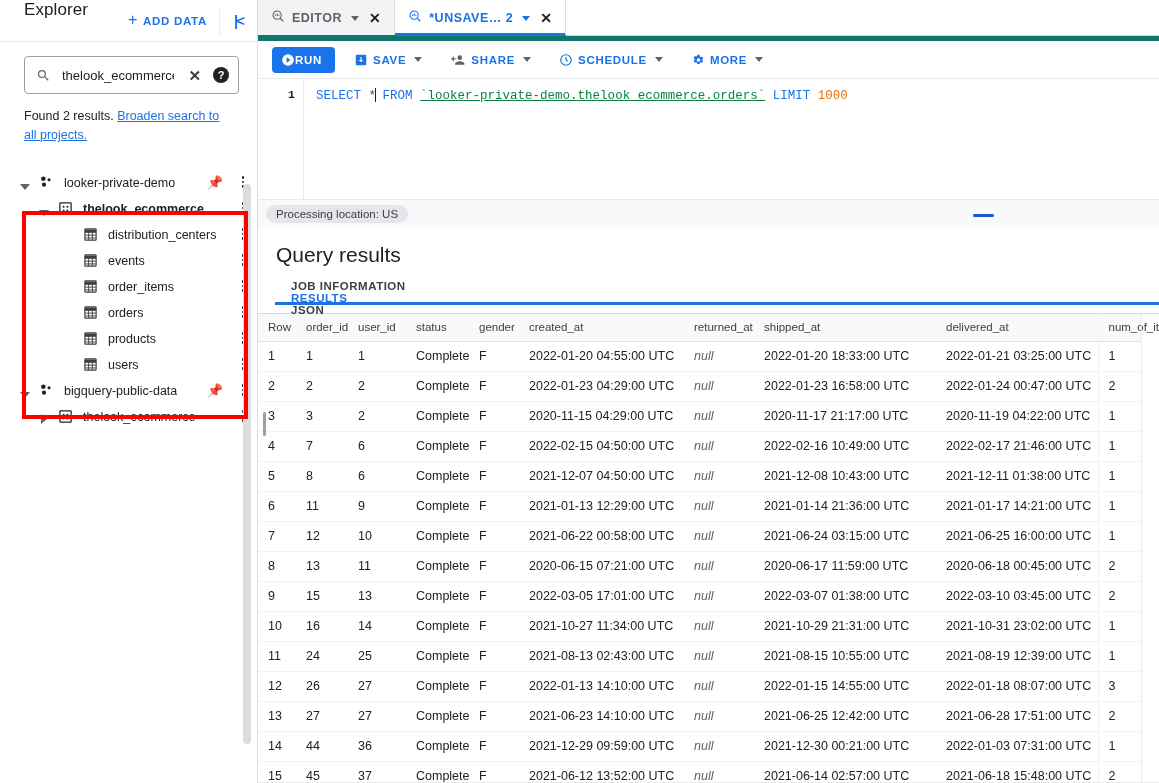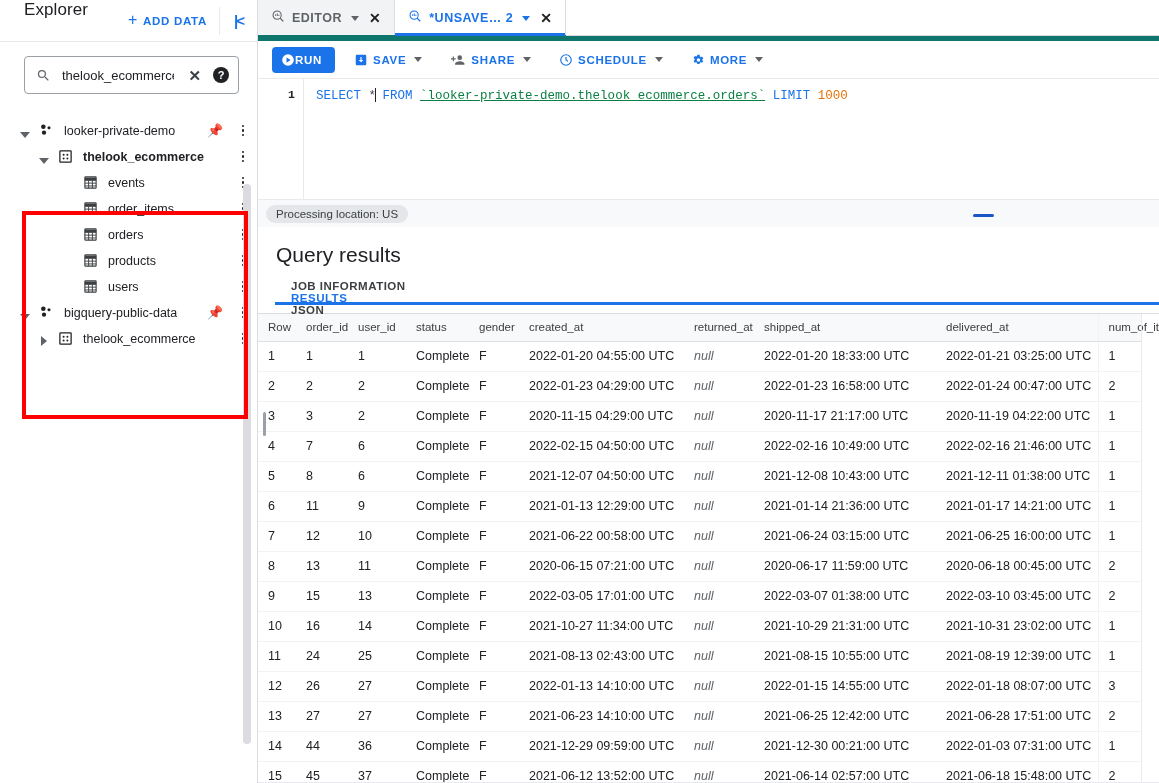--- a/index.html
+++ b/index.html
@@ -277,20 +277,24 @@
           <svg class="ic-svg" width="15" height="15" viewBox="0 0 24 24" fill="#5f6368">
             <path d="M15.5 14h-.79l-.28-.27A6.47 6.47 0 0016 9.5 6.5 6.5 0 109.5 16c1.61 0 3.09-.59 4.23-1.57l.27.28v.79l5 4.99L20.49 19l-4.99-5zm-6 0A4.5 4.5 0 1114 9.5 4.49 4.49 0 019.5 14z"></path>
           </svg>
         </span>
         <input type="text" value="thelook_ecommerce" style="">
         <span class="clear-x">✕</span>
         <span class="help-ic">?</span>
       </div>
     </div>
 
+    <div class="sb-results">
+      <span>Found 2 results.</span>
+      <a>Broaden search to all projects.</a>
+    </div>
 
     <div class="tree" id="tree">
         <div class="tree-row lvl0">
           <div class="twisty">
             <span class="tw-down"></span>
           </div>
           <span class="t-ic">
             <svg width="16" height="16" viewBox="0 0 24 24" fill="#202124">
               <circle cx="8" cy="7" r="3.4"></circle>
               <circle cx="16.5" cy="8.5" r="2.3"></circle>
@@ -314,20 +318,38 @@
           <span class="t-ic">
             <svg width="15" height="15" viewBox="0 0 24 24" fill="none" stroke="#202124" stroke-width="2">
               <rect x="3" y="3" width="18" height="18" rx="1"></rect>
               <circle cx="9" cy="9" r="1.6" fill="#202124" stroke="none"></circle>
               <circle cx="15" cy="9" r="1.6" fill="#202124" stroke="none"></circle>
               <circle cx="9" cy="15" r="1.6" fill="#202124" stroke="none"></circle>
               <circle cx="15" cy="15" r="1.6" fill="#202124" stroke="none"></circle>
             </svg>
           </span>
           <span class="t-label">thelook_ecommerce</span>
+          <span class="t-right">
+            <div class="kebab">
+              <i></i>
+              <i></i>
+              <i></i>
+            </div>
+          </span>
+        </div>
+        <div class="tree-row lvl2">
+          <div class="twisty"></div>
+          <span class="t-ic">
+            <svg width="15" height="15" viewBox="0 0 24 24" fill="none" stroke="#3c4043" stroke-width="1.8">
+              <rect x="3" y="3" width="18" height="18" rx="1"></rect>
+              <path d="M3 8.5h18M3 13h18M3 17.5h18M9 8.5V21M15 8.5V21" stroke-width="1.5"></path>
+              <path d="M3 4h18v4.5H3z" fill="#3c4043" stroke="none"></path>
+            </svg>
+          </span>
+          <span class="t-label">distribution_centers</span>
           <span class="t-right">
             <div class="kebab">
               <i></i>
               <i></i>
               <i></i>
             </div>
           </span>
         </div>
         <div class="tree-row lvl2">
           <div class="twisty"></div>
@@ -642,21 +664,21 @@
               </tr>
               <tr>
                 <td class="c-row">4</td>
                 <td class="c-oid">7</td>
                 <td class="c-uid">6</td>
                 <td class="c-stat">Complete</td>
                 <td class="c-gen">F</td>
                 <td class="c-cre">2022-02-15 04:50:00 UTC</td>
                 <td class="c-ret nul">null</td>
                 <td class="c-shi">2022-02-16 10:49:00 UTC</td>
-                <td class="c-del">2022-02-16 21:46:00 UTC</td>
+                <td class="c-del">2022-02-17 21:46:00 UTC</td>
                 <td class="c-num">1</td>
               </tr>
               <tr>
                 <td class="c-row">5</td>
                 <td class="c-oid">8</td>
                 <td class="c-uid">6</td>
                 <td class="c-stat">Complete</td>
                 <td class="c-gen">F</td>
                 <td class="c-cre">2021-12-07 04:50:00 UTC</td>
                 <td class="c-ret nul">null</td>

